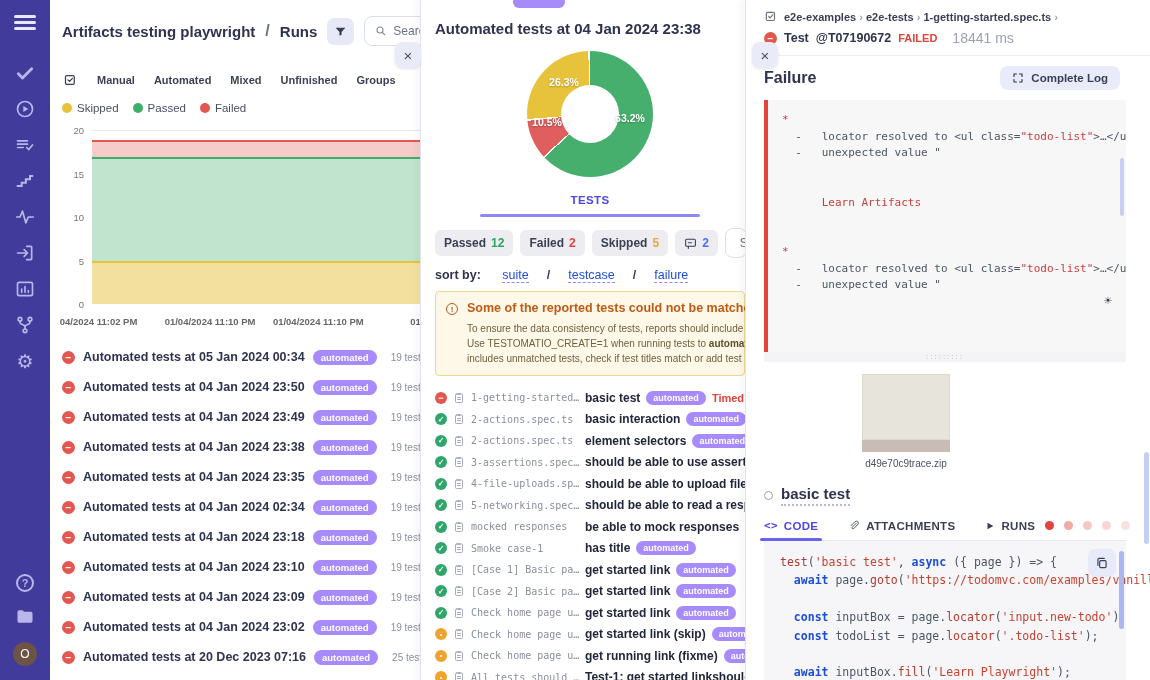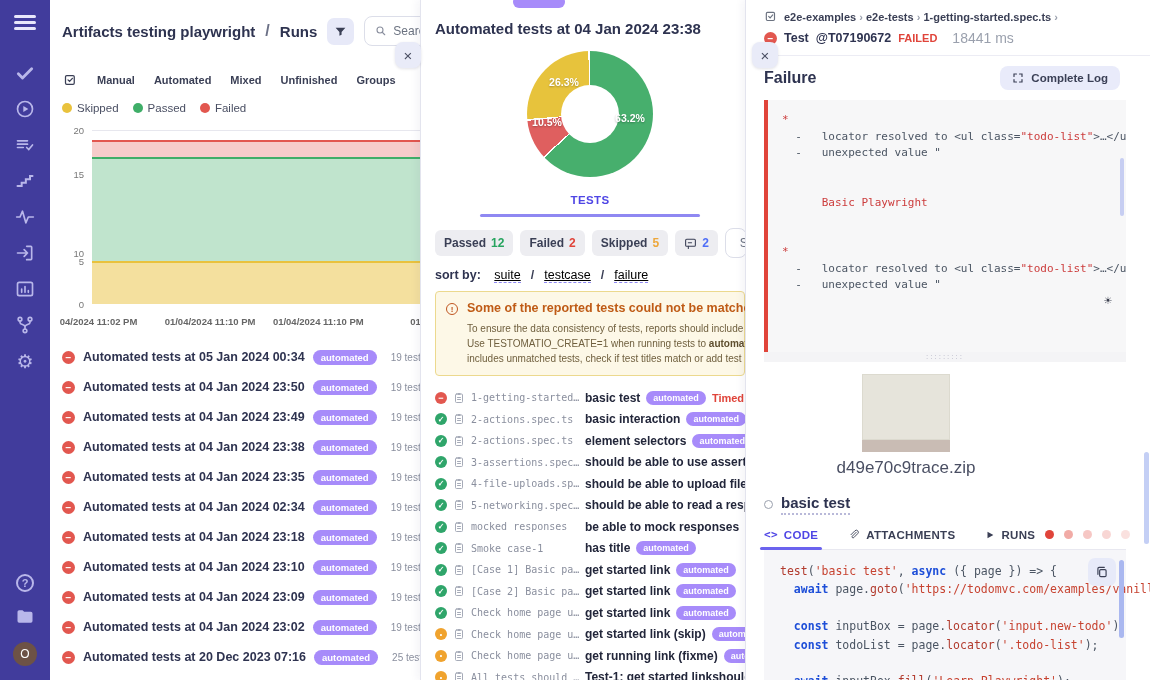--- a/index.html
+++ b/index.html
@@ -79,21 +79,21 @@
   .dlab-0 { left:103px; top:67px; } .dlab-1 { left:20px; top:71px; } .dlab-2 { left:37px; top:31px; }
   .md-tab { margin-top:17px; text-align:center; font-size:11.5px; font-weight:700; color:#4f46e5; letter-spacing:.4px; cursor:pointer; }
   .md-underline { margin:8px auto 0; width:220px; height:3px; background:#8f88f2; border-radius:2px; }
   .md-pills { margin-top:11px; display:flex; gap:7px; align-items:center; margin-right:-2px; }
   .pill { background:#ededf1; border-radius:6px; padding:6px 9px; font-size:12px; font-weight:700; color:#3a3f55;
           display:flex; gap:5px; align-items:center; cursor:pointer; white-space:nowrap; }
   .md-search { flex:1; min-width:0; height:30px; border:1px solid #dcdee9; border-radius:8px; display:flex;
                align-items:center; gap:6px; padding:0 8px; color:#8a8f9e; overflow:hidden; }
   .md-sort { margin-top:10px; font-size:12.5px; }
   .sort-label { font-weight:700; }
-  .sort-link { color:#000000; border-bottom:1px dashed #8f88f2; margin:0 10px; cursor:pointer;text-decoration:underline; }
+  .sort-link { color:#1d4ed8; border-bottom:1px dashed #8f88f2; margin:0 18px; cursor:pointer; }
   .sort-sep { color:#3a3f55; font-weight:700; }
   .md-warning { margin-top:9px; background:#fdf8e7; border:1px solid #ecd98e; border-radius:4px;
                 padding:9px 8px 9px 31px; position:relative; }
   .w-icon { position:absolute; left:10px; top:11px; width:12px; height:12px; border:1.5px solid #c05621; border-radius:50%;
             color:#c05621; font-size:8px; font-weight:700; display:flex; align-items:center; justify-content:center; }
   .w-title { font-size:12.5px; font-weight:700; color:#bf5b16; margin-bottom:6px; white-space:nowrap; }
   .w-line { font-size:10px; color:#70603f; line-height:1.5; white-space:nowrap; }
   .seg-wt {} .seg-wb { font-weight:700; color:#5f4f2f; }
   .md-tests { margin-top:11px; }
   .t-row { height:21.5px; display:flex; align-items:center; gap:6px; white-space:nowrap; overflow:hidden; cursor:pointer; }
@@ -123,21 +123,21 @@
   .seg-pl { color:#4b5563; } .seg-err { color:#cc3c3c; }
   .hooks { margin-top:16px; font-size:11.5px; white-space:pre; }
   .seg-hb { font-weight:700; color:#1f2330; } .seg-hp { color:#2b2f3e; } .seg-ht { color:#8a8f9e; }
   .sun-icon { position:absolute; right:14px; bottom:42px; font-size:13px; color:#3b3f4e; cursor:pointer; }
   .log-scroll { position:absolute; right:2px; top:58px; width:4px; height:58px; background:#c7cef2; border-radius:2px; }
   .resize-handle { margin-right:24px; height:10px; background:#f4f4f6; text-align:center; font-size:8px;
                    letter-spacing:2px; color:#b5b5c5; line-height:9px; cursor:row-resize; }
   .attach-wrap { margin-top:12px; margin-left:98px; width:88px; cursor:pointer; }
   .attach-thumb { width:88px; height:66px; background:#e6e4db; border:1px solid #dcdacf; }
   .attach-strip { width:88px; height:12px; background:#c9bcb4; }
-  .attach-name { margin-top:6px; font-size:17px; color:#4a4f63; text-align:center; white-space:nowrap;
+  .attach-name { margin-top:6px; font-size:10px; color:#4a4f63; text-align:center; white-space:nowrap;
                  width:140px; margin-left:-26px; }
   .bt-row { margin-top:16px; display:flex; align-items:center; gap:8px; }
   .bt-circle { width:9px; height:9px; border:1.5px solid #9aa0ad; border-radius:50%; }
   .bt-name { font-size:15px; font-weight:700; border-bottom:2px dotted #b9b9d9; padding-bottom:2px; }
   .dt-tabs { margin-top:13px; display:flex; gap:30px; border-bottom:1px solid #e8e8f0; margin-right:24px; }
   .dt-tab { padding-bottom:8px; font-size:11.5px; font-weight:700; letter-spacing:.3px; color:#3a3f55;
             display:flex; align-items:center; gap:6px; position:relative; cursor:pointer; }
   .dt-tab.active { color:#4f46e5; }
   .dt-tab.active::after { content:""; position:absolute; left:-4px; right:-4px; bottom:-1px; height:3px;
                           background:#6b63ee; border-radius:2px; }
@@ -265,21 +265,21 @@
       <span class="lg-item">
         <span class="lg-dot" style="background: rgb(226, 87, 79);"></span>
         <span>Failed</span>
       </span>
     </div>
 
   <div class="chart-wrap">
     <div class="chart-ylabels" id="chart-ylabels">
         <span style="top: 0%;">20</span>
         <span style="top: 25%;">15</span>
-        <span style="top: 50%; margin-top: 36px;">10</span>
+        <span style="top: 50%;">10</span>
         <span style="top: 75%;">5</span>
         <span style="top: 100%;">0</span>
       </div>
     <div class="chart-plot" id="chart-bands">
         <div class="band" style="bottom: 0%; height: 25%; background: rgba(233, 194, 61, 0.5); border-top: 2px solid rgb(233, 194, 61);"></div>
         <div class="band" style="bottom: 25%; height: 60%; background: rgba(63, 174, 104, 0.33); border-top: 2px solid rgb(63, 174, 104);"></div>
         <div class="band" style="bottom: 85%; height: 10%; background: rgba(226, 87, 79, 0.3); border-top: 2px solid rgb(226, 87, 79);"></div>
       </div>
     <div class="chart-xlabels" id="chart-xlabels">
         <span style="left: 2%; transform: translateX(-50%);">04/2024 11:02 PM</span>
@@ -632,21 +632,21 @@
     </span>
   </div>
 
   <div class="log-box">
     <div id="log-lines">
         <div class="log-line"><span class="seg-err">*</span></div>
         <div class="log-line"><span class="seg-pl">  -   locator resolved to &lt;ul class=</span><span class="seg-err">"todo-list"</span><span class="seg-pl">&gt;…&lt;/ul&gt;</span></div>
         <div class="log-line"><span class="seg-pl">  -   unexpected value "</span></div>
         <div class="log-line">&nbsp;</div>
         <div class="log-line">&nbsp;</div>
-        <div class="log-line"><span class="seg-err">      Basic Playwright</span></div>
+        <div class="log-line"><span class="seg-err">      Learn Artifacts</span></div>
         <div class="log-line">&nbsp;</div>
         <div class="log-line">&nbsp;</div>
         <div class="log-line"><span class="seg-err">*</span></div>
         <div class="log-line"><span class="seg-pl">  -   locator resolved to &lt;ul class=</span><span class="seg-err">"todo-list"</span><span class="seg-pl">&gt;…&lt;/ul&gt;</span></div>
         <div class="log-line"><span class="seg-pl">  -   unexpected value "</span></div>
       </div>
     <span class="sun-icon">☀</span>
     <span class="log-scroll"></span>
   </div>
 

